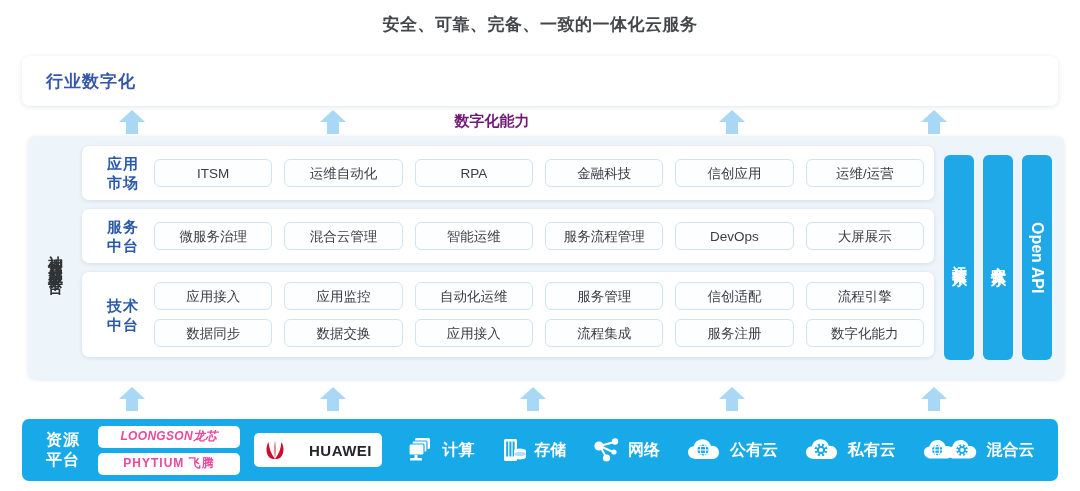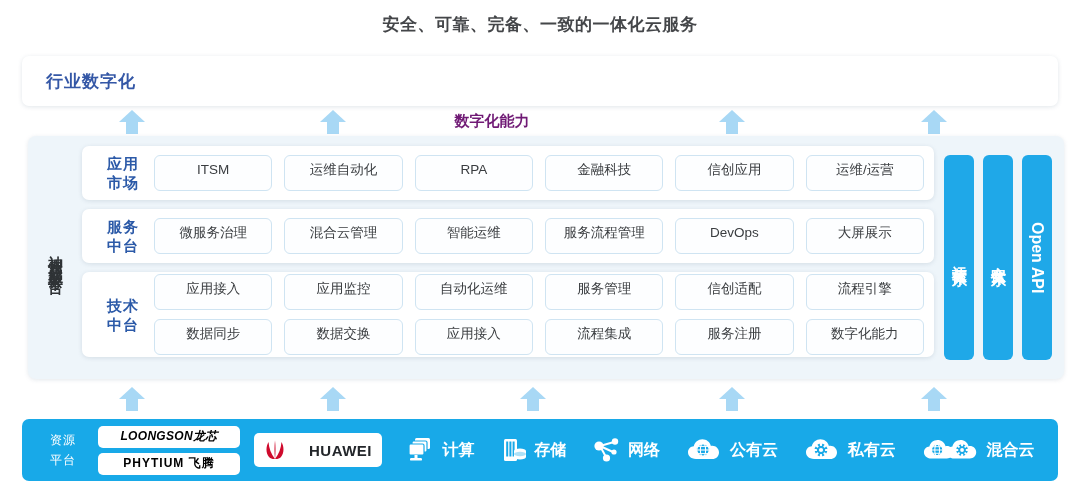--- a/index.html
+++ b/index.html
@@ -93,21 +93,21 @@
   .layer.h2 { height: 54px; }
   .layer.h3 { height: 85px; }
   .layer-name {
     width: 62px; flex: none; text-align: center;
     color: #2c5aa8; font-weight: bold; font-size: 15px;
     line-height: 19px; letter-spacing: 1px;
   }
   .layer-rows { flex: 1; display: flex; flex-direction: column; gap: 9px; }
   .layer-row { display: flex; gap: 12px; }
   .cell {
-    flex: 1; height: 36px; line-height: 28px; text-align: center;
+    flex: 1; height: 28px; line-height: 28px; text-align: center;
     border: 1px solid #cfe4f2; border-radius: 6px;
     background: #fdfeff; font-size: 13.5px; color: #3a3d40;
     white-space: nowrap;
   }
 
   
   #pillars { display: flex; gap: 9px; align-items: stretch; padding: 9px 0; }
   .pillar {
     width: 30px; background: #1fa8e8; border-radius: 6px;
     color: #fff; font-weight: bold; font-size: 15px;
@@ -119,29 +119,29 @@
 
   
   #resource {
     position: absolute; left: 22px; top: 419px;
     width: 1036px; height: 62px;
     background: #18a9e8; border-radius: 7px;
     display: flex; align-items: center; padding: 0 10px;
   }
   #resource-label {
     width: 62px; flex: none; text-align: center;
-    color: #fff; font-weight: normal; font-size: 12px; line-height: 20px;
+    color: #fff; font-weight: bold; font-size: 16px; line-height: 20px;
     letter-spacing: 1px;
   }
   .vendor-stack { display: flex; flex-direction: column; gap: 5px; margin-left: 4px; }
   .vendor-pill {
     background: #fff; border-radius: 5px;
     height: 22px; width: 142px;
     display: flex; align-items: center; justify-content: center;
-    font-size: 12px; font-weight: bold; color: #000000;
+    font-size: 12px; font-weight: bold; color: #ec4899;
     font-style: italic; letter-spacing: .3px; white-space: nowrap;
   }
   .vendor-pill.p2 { font-style: normal; letter-spacing: 1px; }
   .huawei-pill {
     background: #fff; border-radius: 5px; height: 34px; width: 128px;
     margin-left: 14px;
     display: flex; align-items: center; justify-content: center; gap: 23px;
   }
   .huawei-pill .hw-text { font-size: 15px; font-weight: bold; color: #23262a; letter-spacing: .5px; }
 

